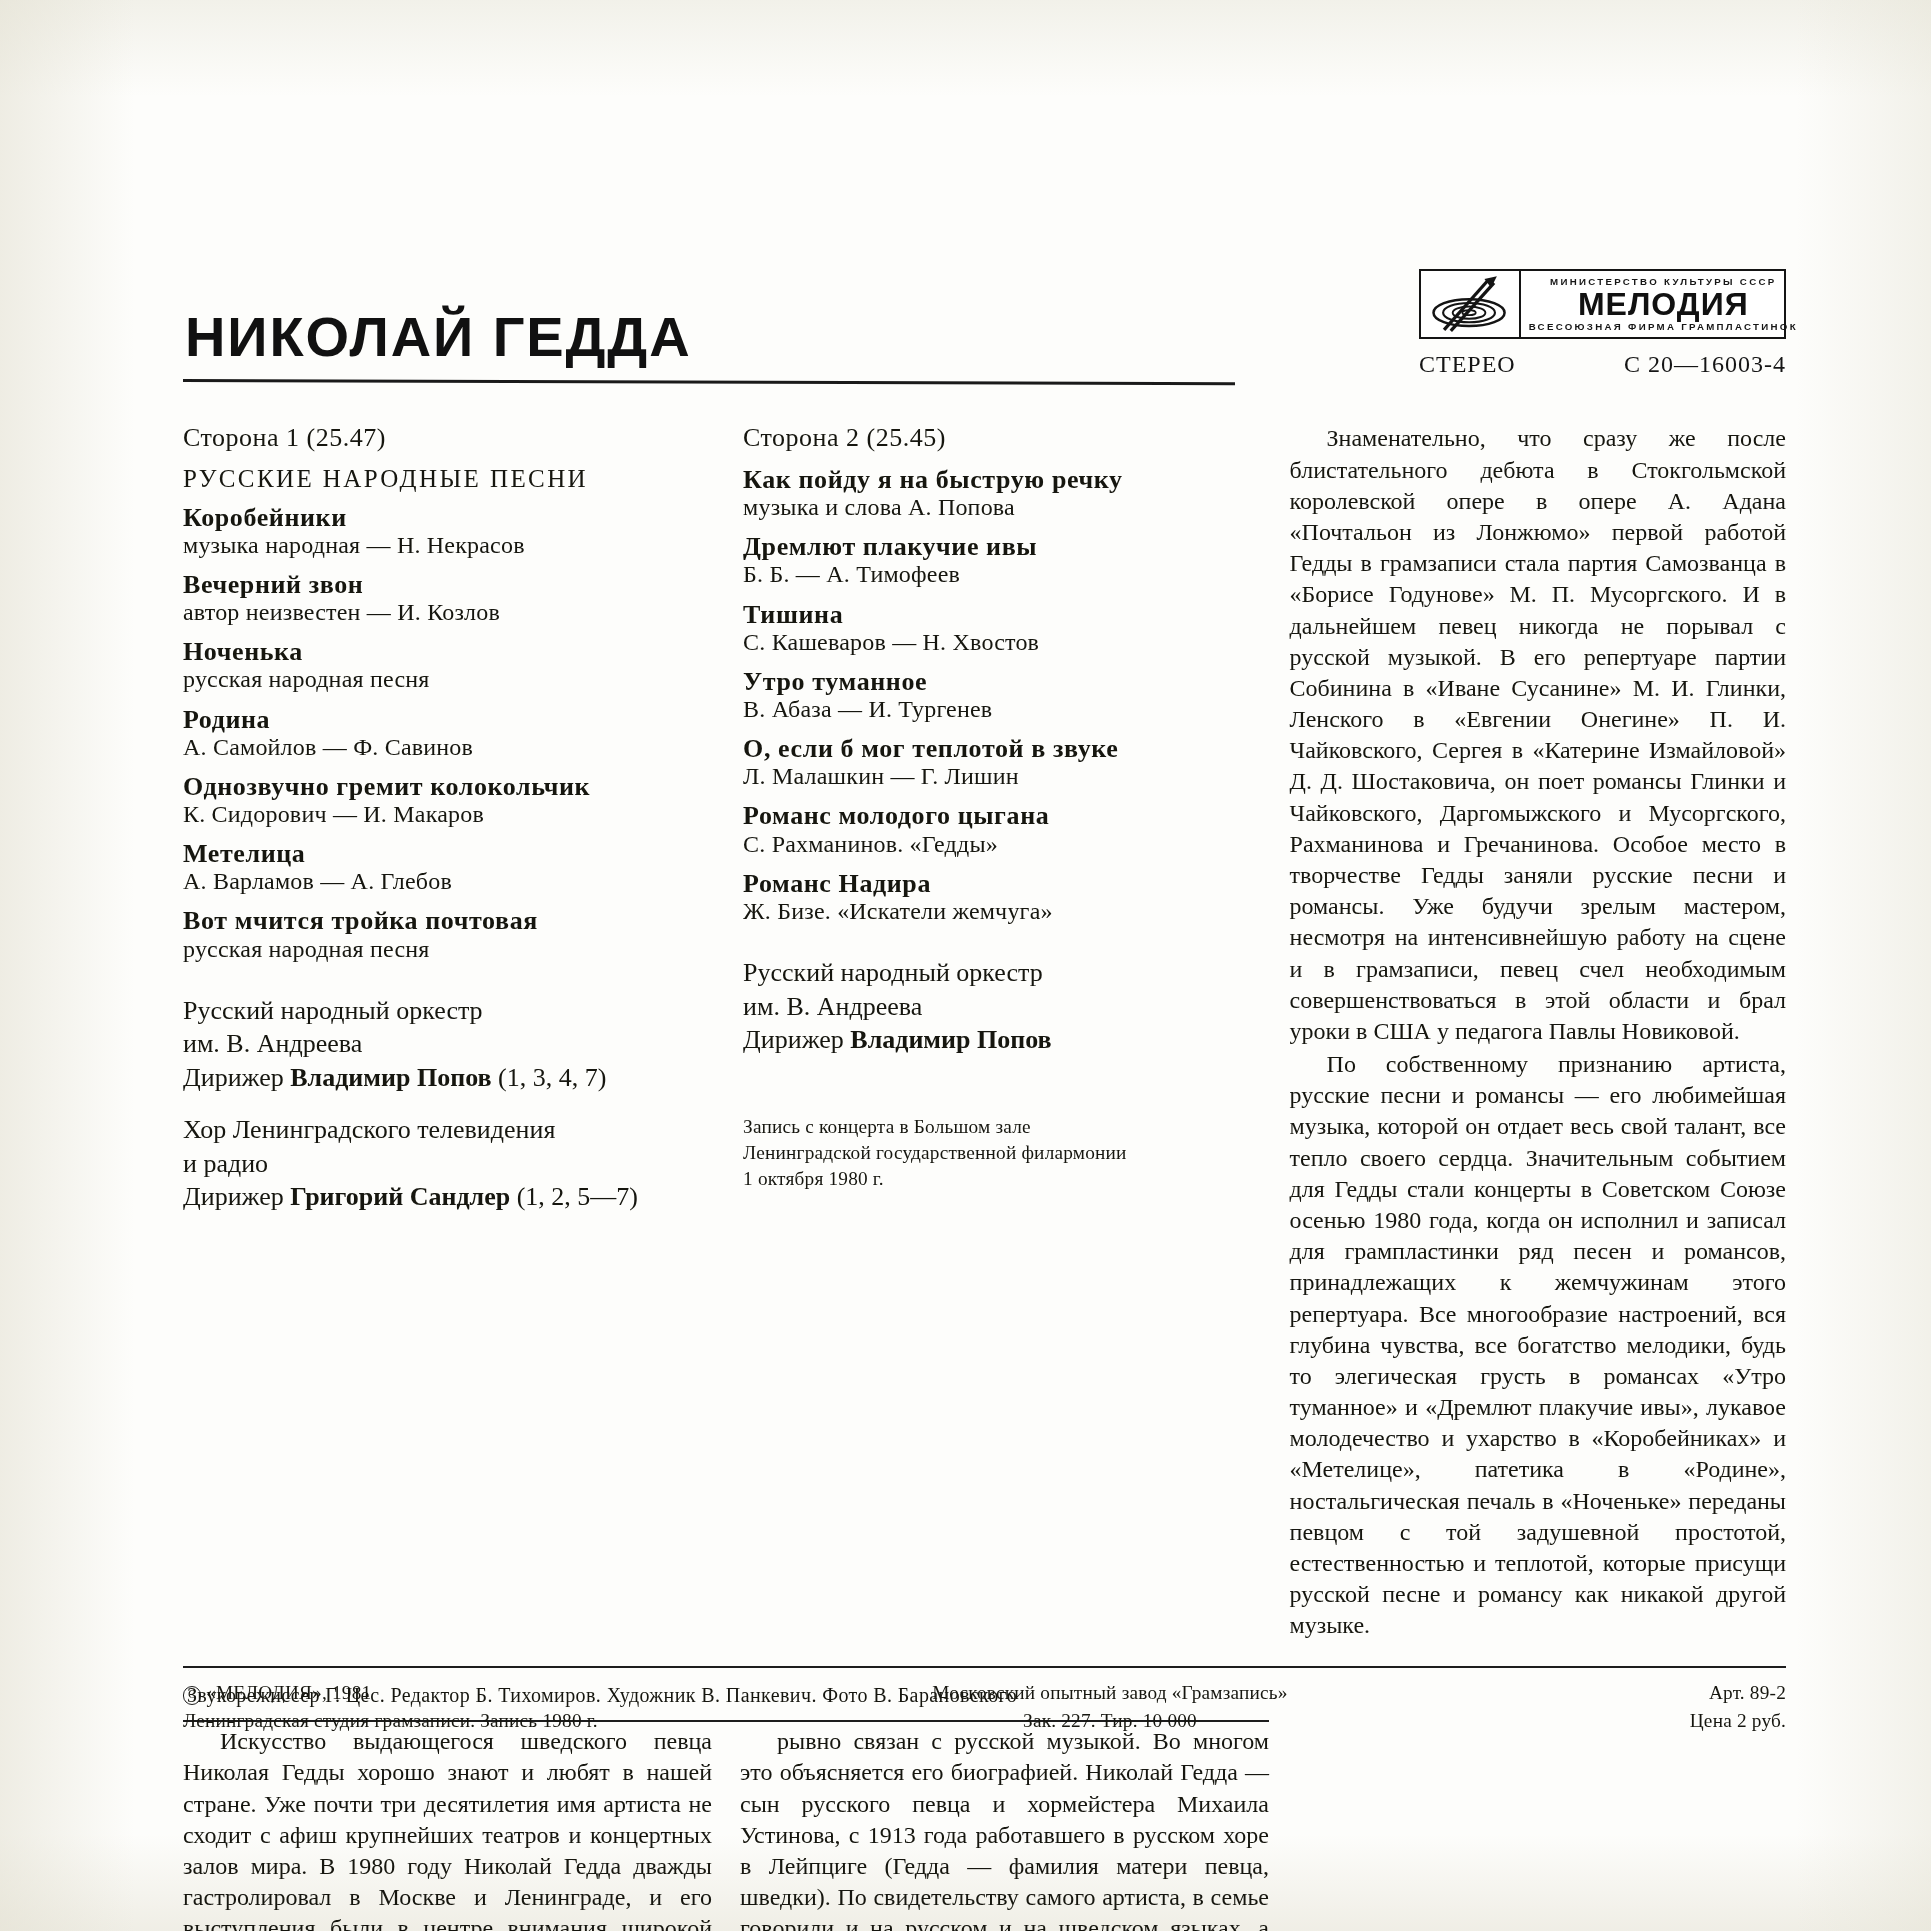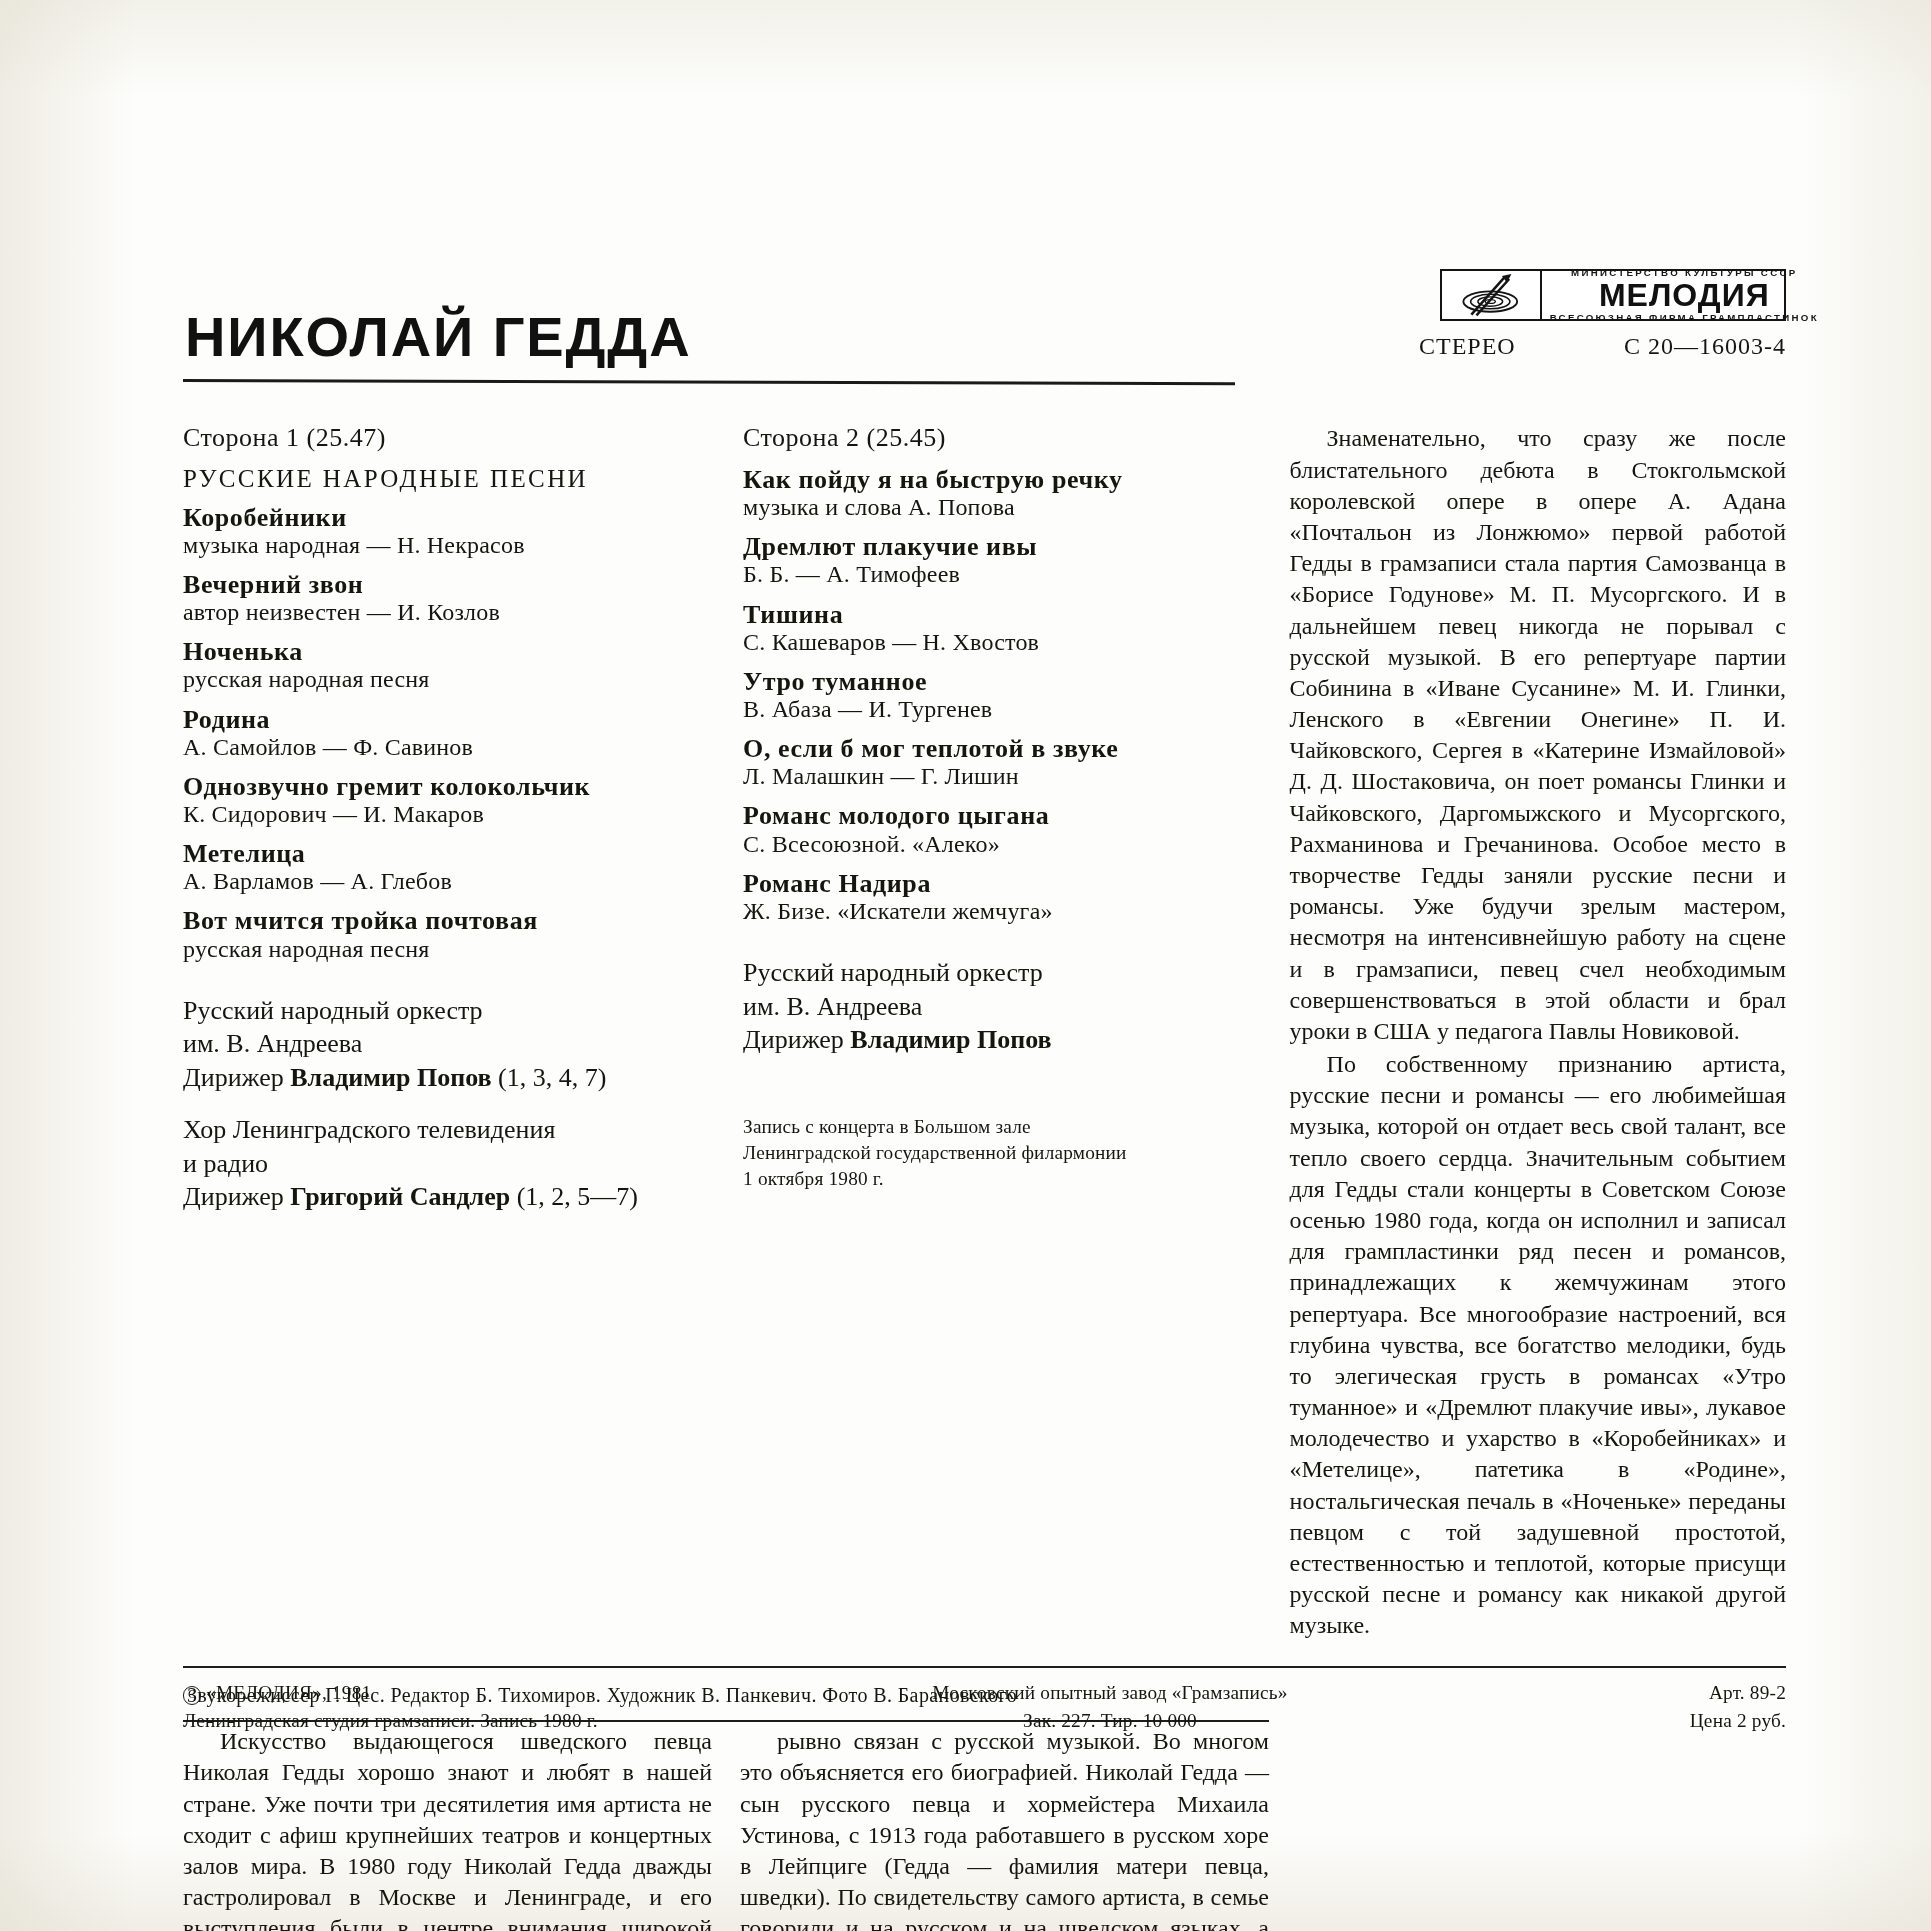--- a/index.html
+++ b/index.html
@@ -61,24 +61,23 @@
   }
 
   
   .logo-block {
     width: 367px;
     margin-top: -21px;
   }
   .logo-box {
     display: flex;
     border: 2.9px solid #141414;
-    height: 52px;
+    height: 70px;
     box-sizing: border-box;
     background: #fff;
-    margin-left: 21px;
   }
   .logo-mark {
     width: 98px;
     border-right: 2.9px solid #141414;
     position: relative;
     flex: none;
   }
   .logo-mark svg { display: block; width: 100%; height: 100%; }
   .logo-text {
     flex: 1;
@@ -343,21 +342,21 @@
         <div class="track">
           <div class="track-title">Утро туманное</div>
           <div class="track-credit">В. Абаза — И. Тургенев</div>
         </div>
         <div class="track">
           <div class="track-title">О, если б мог теплотой в звуке</div>
           <div class="track-credit">Л. Малашкин — Г. Лишин</div>
         </div>
         <div class="track">
           <div class="track-title">Романс молодого цыгана</div>
-          <div class="track-credit">С. Всесоюзной. «Алеко»</div>
+          <div class="track-credit">С. Рахманинов. «Гедды»</div>
         </div>
         <div class="track">
           <div class="track-title">Романс Надира</div>
           <div class="track-credit">Ж. Бизе. «Искатели жемчуга»</div>
         </div>
 
         <div class="perf-block">
           <div>Русский народный оркестр</div>
           <div>им. В. Андреева</div>
           <div>

